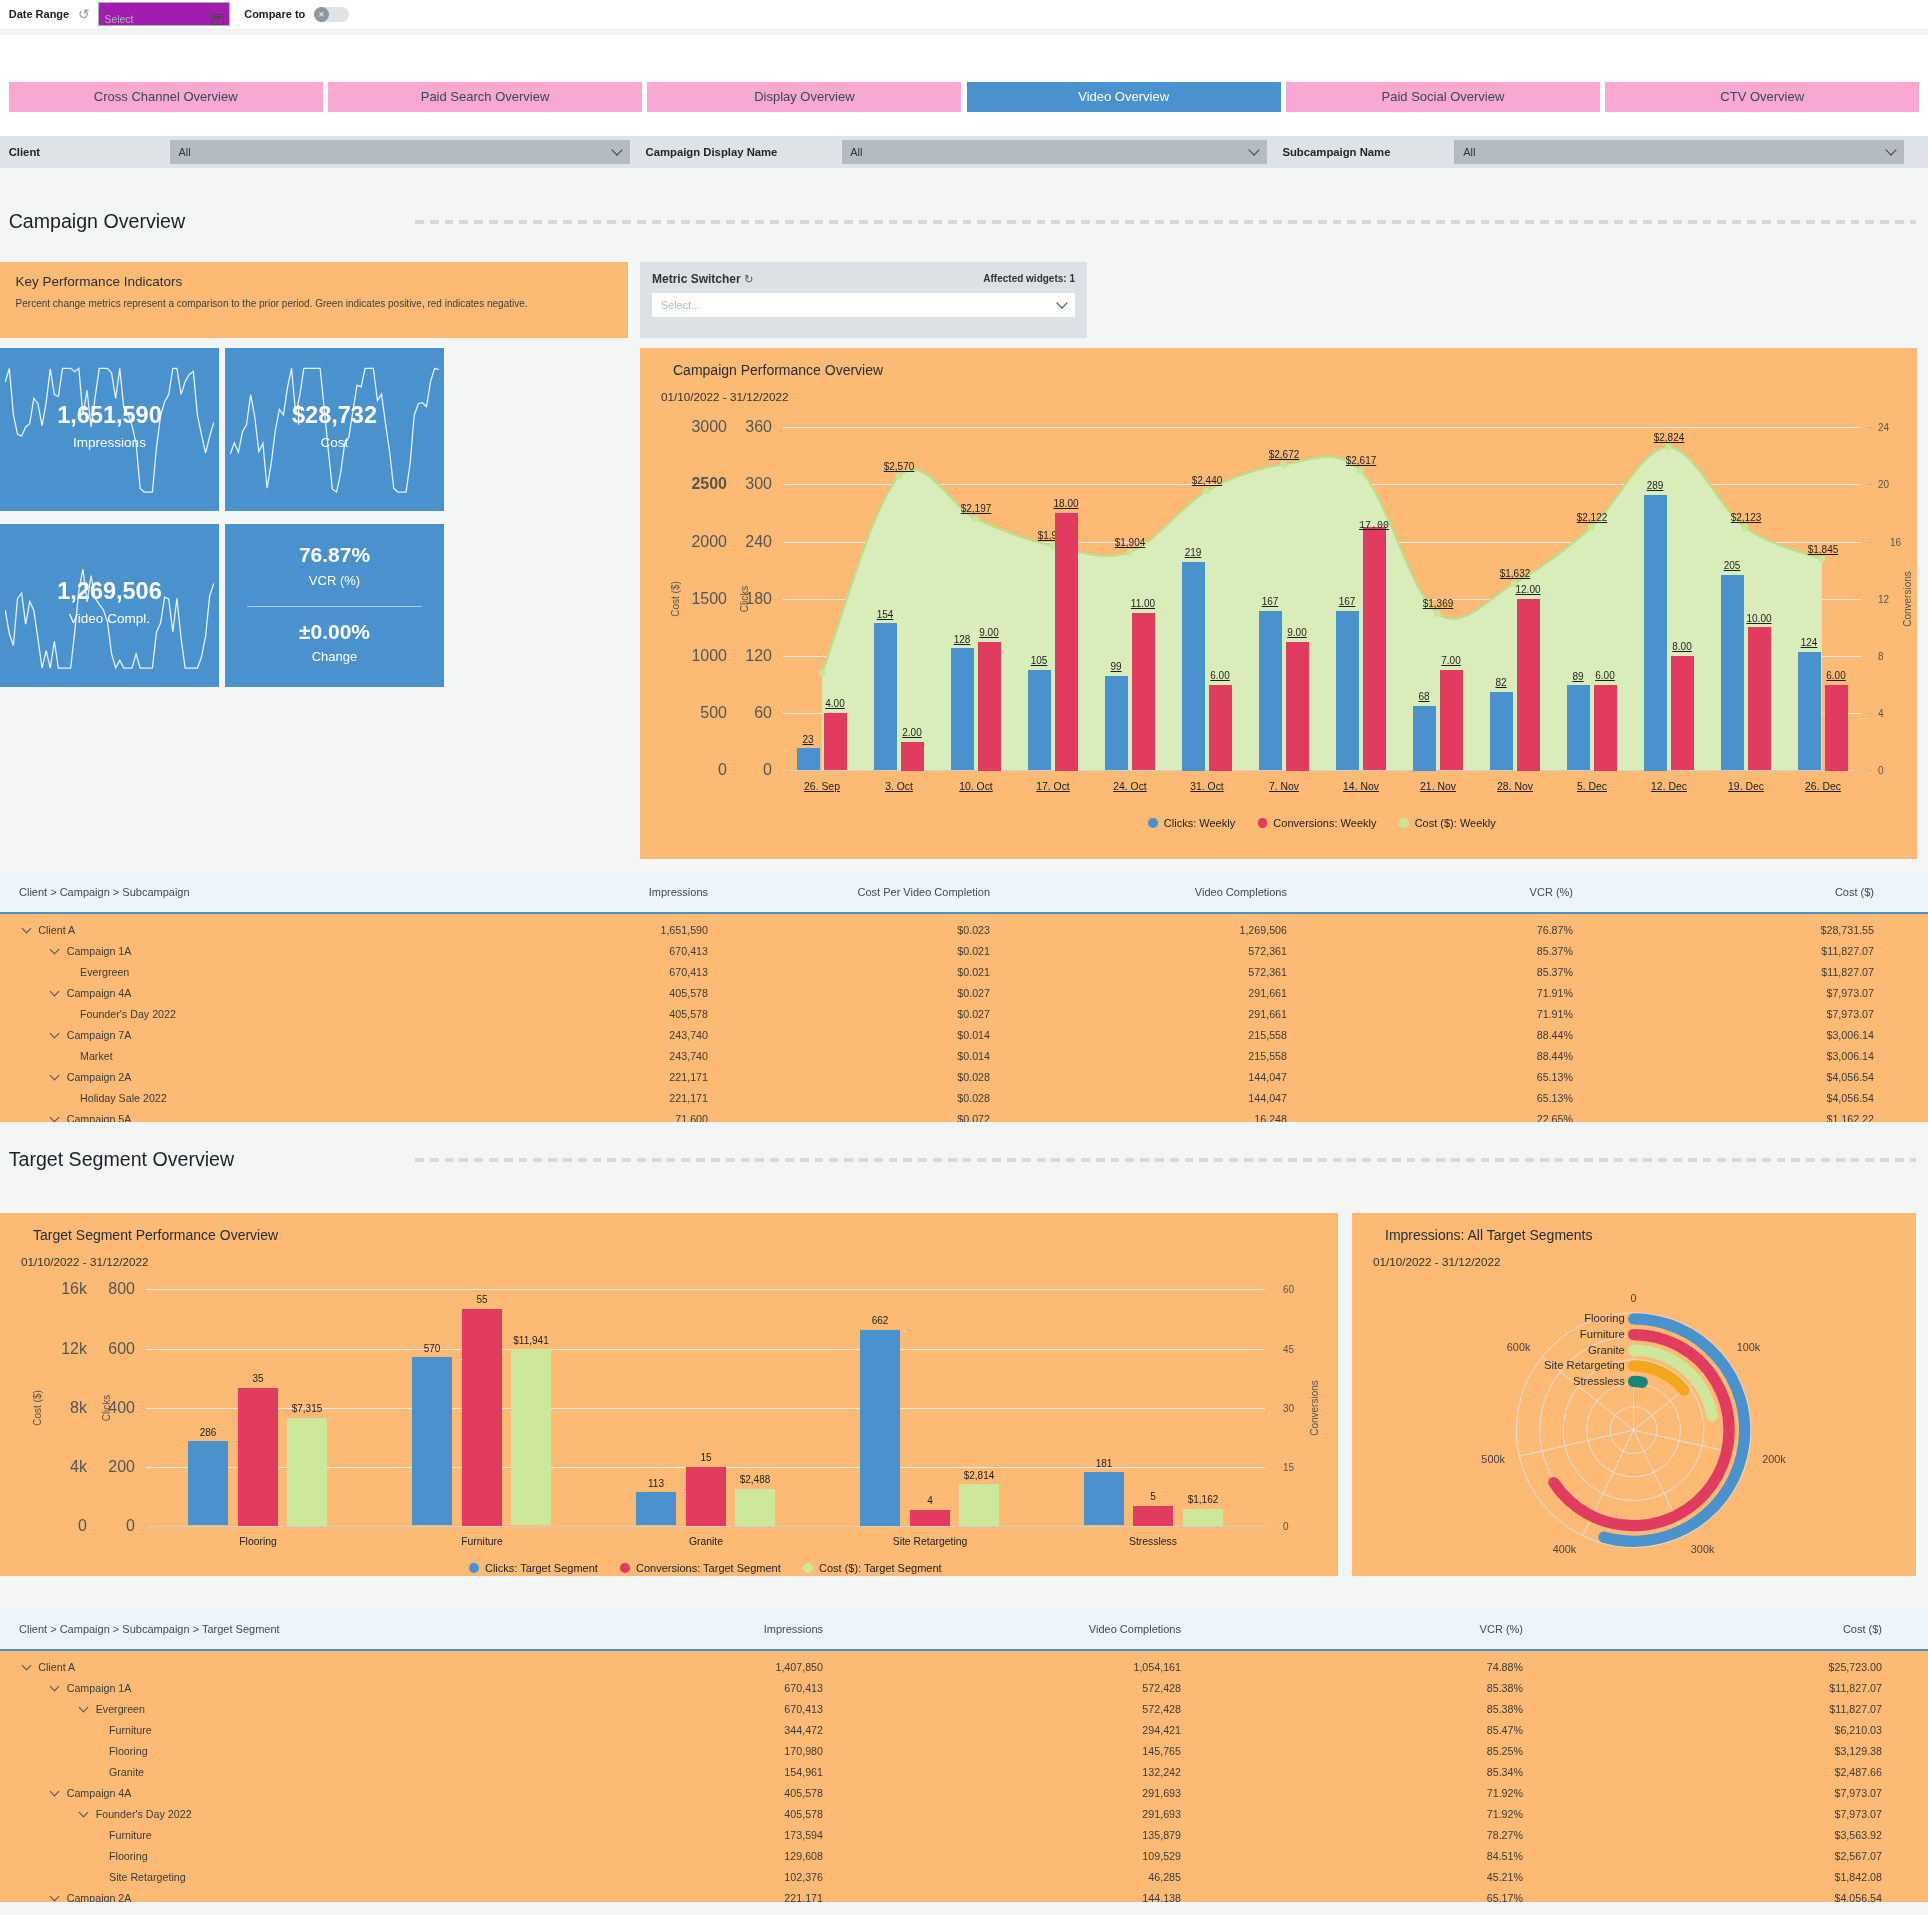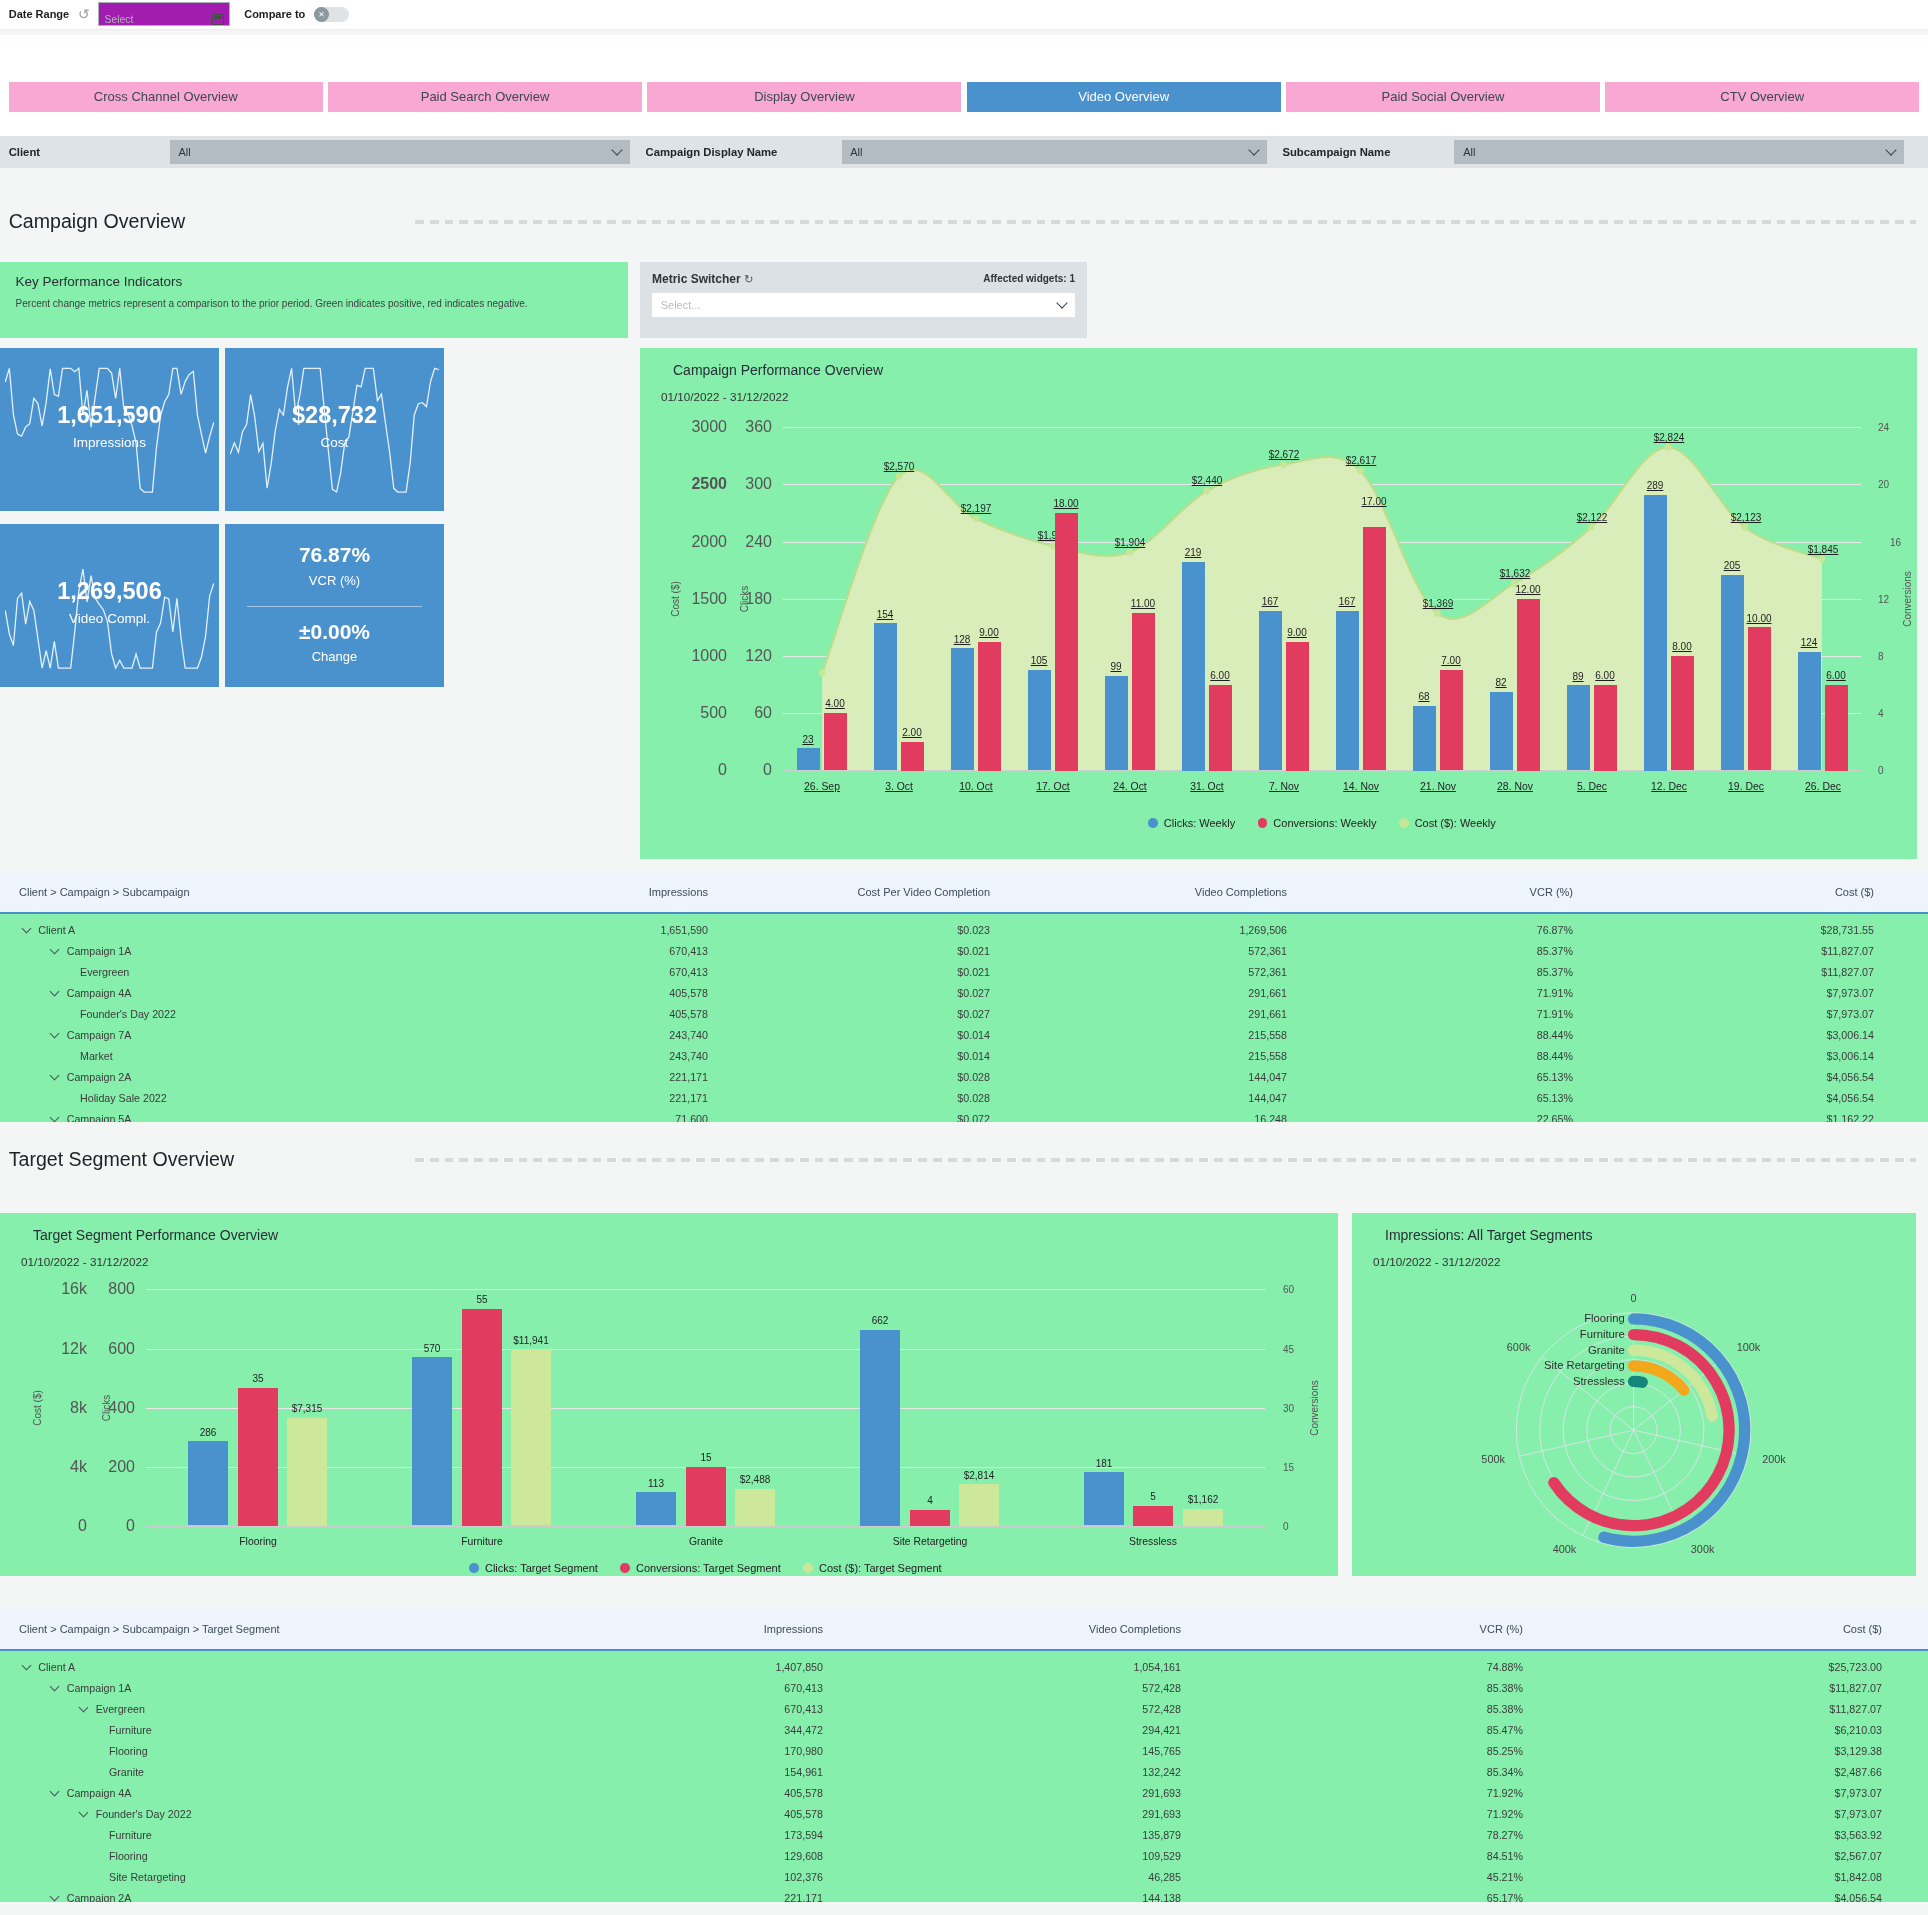--- a/index.html
+++ b/index.html
@@ -1,17 +1,17 @@
 <!DOCTYPE html>
 <html style="font-size:14px"><head>
 <meta charset="utf-8">
 <style>
   html,body{margin:0;padding:0}
   .page{position:relative;width:1928px;height:1915px;background:#f4f5f5;font-family:"Liberation Sans",sans-serif;color:#333;overflow:hidden}
-  .panel{position:absolute;background:#86efac}
+  .panel{position:absolute;background:#fdba74}
 
   
   .topbar{position:absolute;left:0;top:0;width:100%;height:29.5px;background:#fff;border-bottom:0.9px solid #ececec;display:flex;align-items:center;padding-left:8.7px;gap:8.7px;box-sizing:border-box}
   .tb-label{font-size:11px;font-weight:bold;color:#1e1e1e}
   .reset-ic{color:#9aa0a5;font-size:14px;cursor:pointer;line-height:1}
   .date-input{width:132px;height:24px;border:0.9px solid #a9b2b8;background:#a21caf;display:flex;align-items:flex-end;justify-content:space-between;padding:0 5.2px;box-sizing:border-box;cursor:text}
   .date-ph{font-size:10.4px;color:#b0b4b8}
   .cal{width:10.4px;height:9.6px;border:1.3px solid #4a4a4a;border-radius:0.9px;position:relative}
   .cal:before{content:"";position:absolute;left:0.9px;right:0.9px;top:1.7px;height:2.2px;background:#4a4a4a}
   .toggle{width:35px;height:14.8px;background:#dfe3e6;border-radius:7.8px;position:relative;cursor:pointer}
@@ -296,21 +296,21 @@
       <div class="blabel u" style="left: 349px; top: 279px;">9.00</div>
       <div class="bar" style="left: 415px; top: 165px; width: 22.6px; height: 258px; background: rgb(226, 59, 96);"></div>
       <div class="blabel u" style="left: 426px; top: 150px;">18.00</div>
       <div class="bar" style="left: 492px; top: 265px; width: 22.6px; height: 157px; background: rgb(226, 59, 96);"></div>
       <div class="blabel u" style="left: 503px; top: 250px;">11.00</div>
       <div class="bar" style="left: 569px; top: 337px; width: 22.6px; height: 86px; background: rgb(226, 59, 96);"></div>
       <div class="blabel u" style="left: 580px; top: 322px;">6.00</div>
       <div class="bar" style="left: 646px; top: 294px; width: 22.6px; height: 129px; background: rgb(226, 59, 96);"></div>
       <div class="blabel u" style="left: 657px; top: 279px;">9.00</div>
       <div class="bar" style="left: 723px; top: 179px; width: 22.6px; height: 243px; background: rgb(226, 59, 96);"></div>
-      <div class="blabel u" style="left: 734px; top: 148px;">17.00</div>
+      <div class="blabel u" style="left: 734px; top: 172px; font-family: Liberation Mono, monospace;">17.00</div>
       <div class="bar" style="left: 800px; top: 322px; width: 22.6px; height: 100px; background: rgb(226, 59, 96);"></div>
       <div class="blabel u" style="left: 811px; top: 307px;">7.00</div>
       <div class="bar" style="left: 877px; top: 251px; width: 22.6px; height: 172px; background: rgb(226, 59, 96);"></div>
       <div class="blabel u" style="left: 888px; top: 236px;">12.00</div>
       <div class="bar" style="left: 954px; top: 337px; width: 22.6px; height: 86px; background: rgb(226, 59, 96);"></div>
       <div class="blabel u" style="left: 965px; top: 322px;">6.00</div>
       <div class="bar" style="left: 1031px; top: 308px; width: 22.6px; height: 114px; background: rgb(226, 59, 96);"></div>
       <div class="blabel u" style="left: 1042px; top: 293px;">8.00</div>
       <div class="bar" style="left: 1108px; top: 279px; width: 22.6px; height: 143px; background: rgb(226, 59, 96);"></div>
       <div class="blabel u" style="left: 1119px; top: 265px;">10.00</div>

